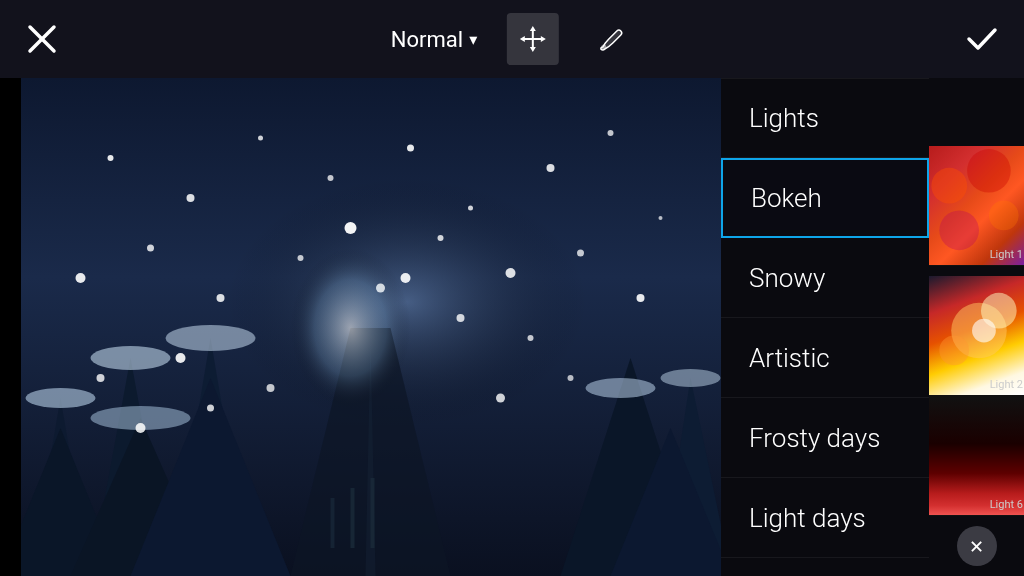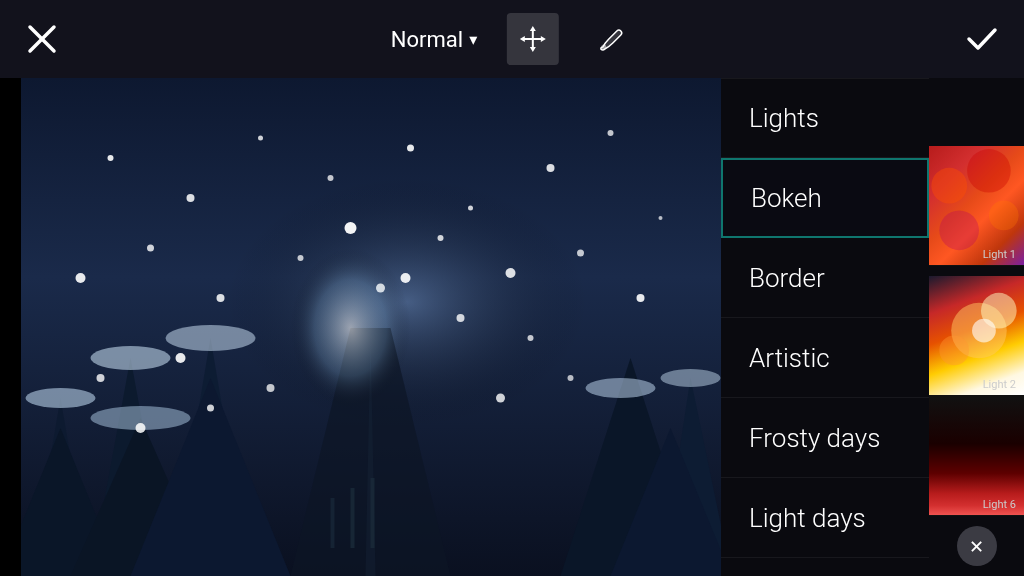--- a/index.html
+++ b/index.html
@@ -169,21 +169,21 @@
       border-top: 1px solid rgba(255,255,255,0.06);
     }
 
     .menu-item-label {
       color: #fff;
       font-size: 26px;
       font-weight: 300;
     }
 
     .menu-item.active {
-      border: 2px solid #0f766e;
+      border: 2px solid #0ea5e9;
       background: #0a0a12;
     }
 
     
     #thumbnails {
       width: 95px;
       height: 100%;
       display: flex;
       flex-direction: column;
       background: #0a0a0f;
@@ -196,21 +196,21 @@
       position: relative;
       flex-shrink: 0;
       cursor: pointer;
       overflow: hidden;
       border-bottom: 1px solid #111;
     }
 
     .thumb-label {
       position: absolute;
       bottom: 4px;
-      right: 8px;
+      right: 1px;
       color: #ccc;
       font-size: 11px;
     }
 
     
     .thumb-close {
       width: 95px;
       height: 60px;
       display: flex;
       align-items: center;
@@ -365,21 +365,21 @@
 
       <div id="menu-list">
 
       <div class="menu-item">
             <span class="menu-item-label">Lights</span>
           </div>
           <div class="menu-item active">
             <span class="menu-item-label">Bokeh</span>
           </div>
           <div class="menu-item">
-            <span class="menu-item-label">Border</span>
+            <span class="menu-item-label">Snowy</span>
           </div>
           <div class="menu-item">
             <span class="menu-item-label">Artistic</span>
           </div>
           <div class="menu-item">
             <span class="menu-item-label">Frosty days</span>
           </div>
           <div class="menu-item">
             <span class="menu-item-label">Light days</span>
           </div>

